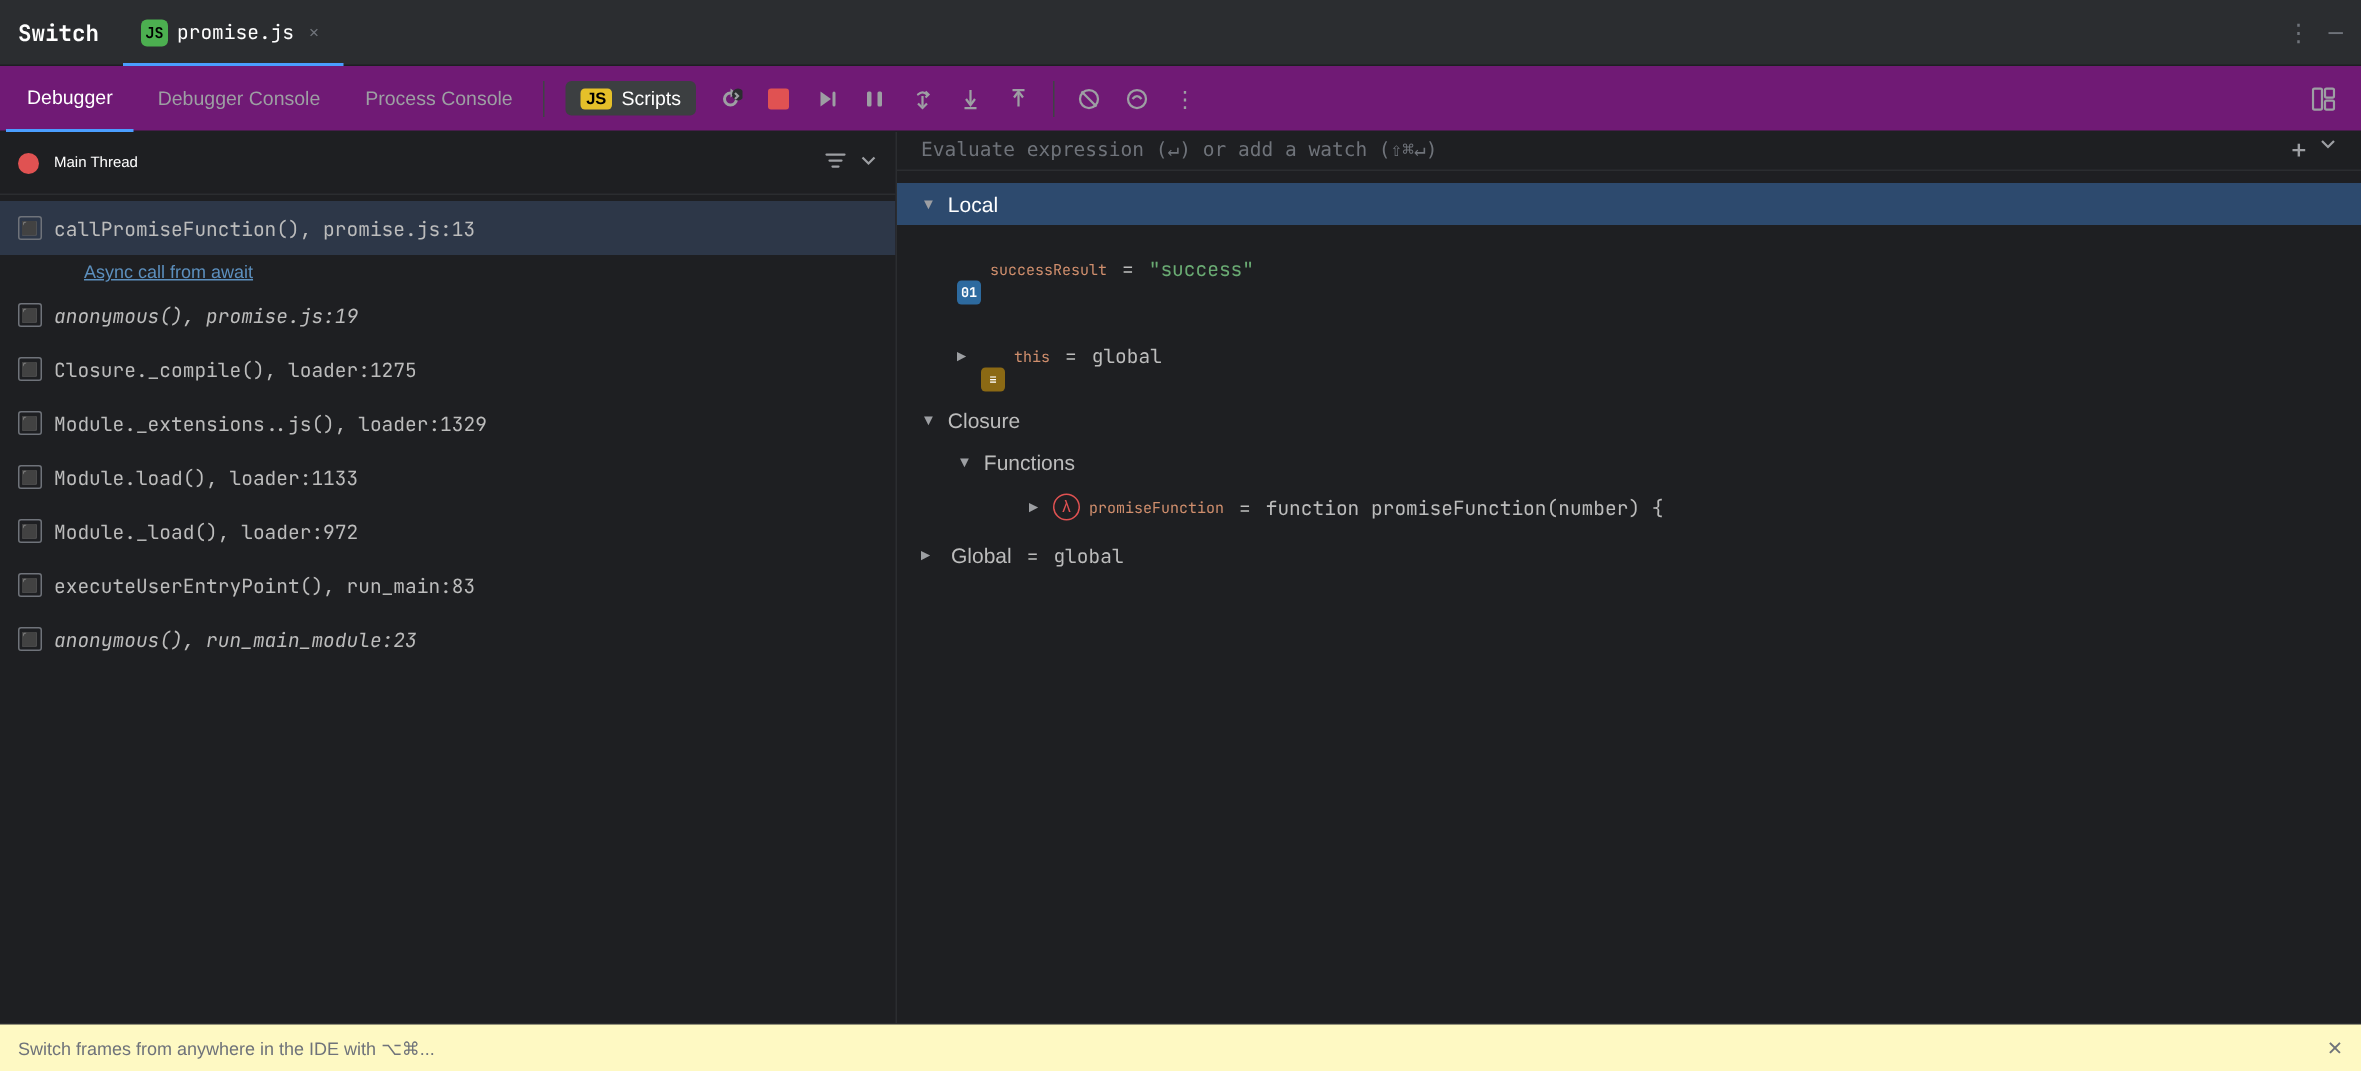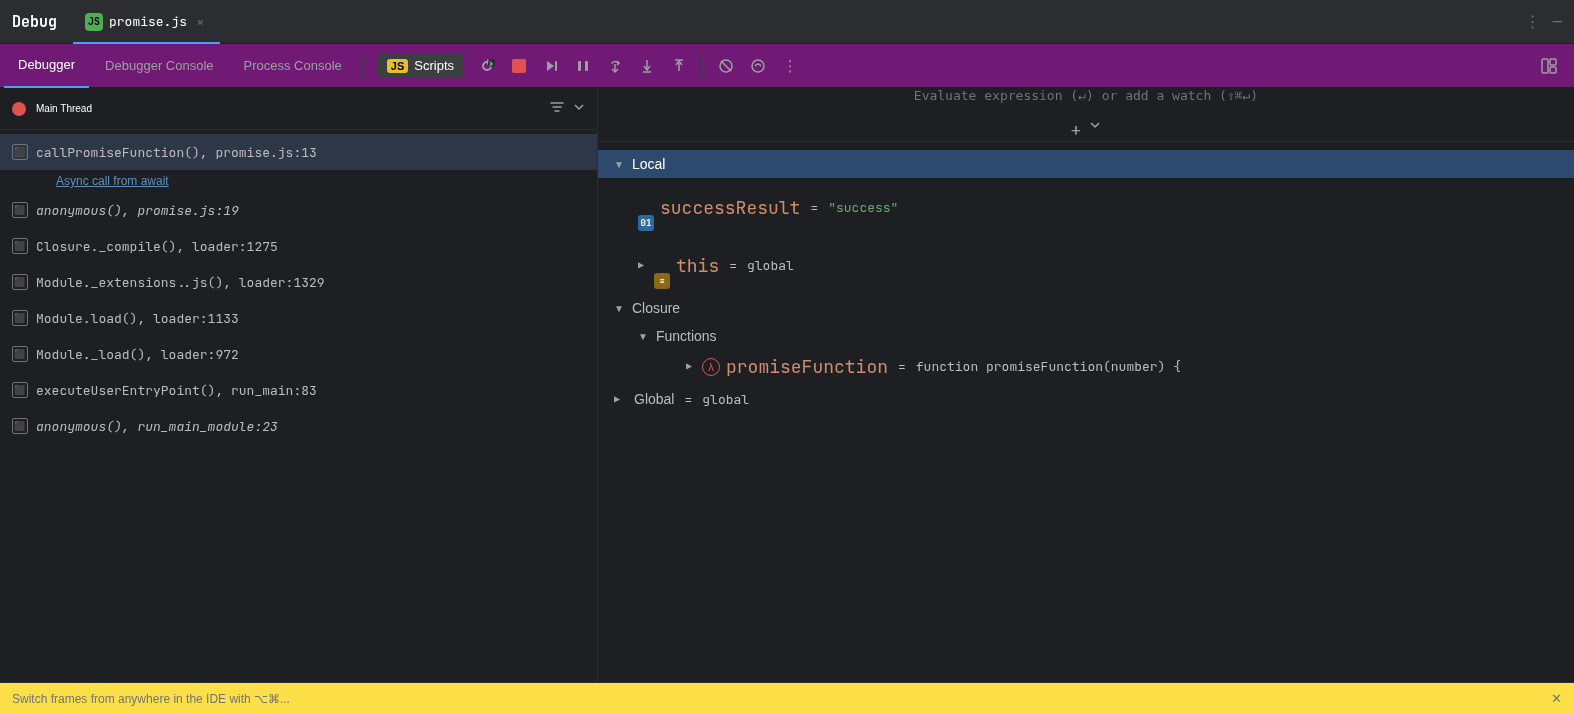--- a/index.html
+++ b/index.html
@@ -248,26 +248,25 @@
     .right-panel {
       flex: 1;
       background: #1e1f22;
       display: flex;
       flex-direction: column;
     }
     .watch-header {
       display: flex;
       align-items: center;
       padding: 0 16px;
-      height: 54px;
+      height: 26px;
       border-bottom: 1px solid #2b2d30;
       color: #6f737a;
       font-size: 13px;
       gap: 8px;
-      flex-direction: column;
     }
     .watch-placeholder {
       font-family: 'Consolas', monospace;
       color: #6f737a;
       flex: 1;
     }
     .watch-controls {
       display: flex;
       gap: 8px;
       color: #9d9fa3;
@@ -296,21 +295,21 @@
       font-size: 13px;
       font-family: -apple-system, BlinkMacSystemFont, 'Segoe UI', sans-serif;
     }
     .chevron {
       font-size: 10px;
       color: #9d9fa3;
     }
     .var-indent-1 { padding-left: 40px; }
     .var-indent-3 { padding-left: 88px; }
 
-    .var-name { color: #cf8e6d; font-size: 18px; text-align: center; }
+    .var-name { color: #cf8e6d; font-size: 10px; text-align: center; }
     .var-equals { color: #bcbcbc; margin: 0 4px; }
     .var-value-string { color: #6aab73; }
     .var-value-keyword { color: #bcbcbc; }
     .var-value-func { color: #bcbcbc; font-size: 13px; }
     .var-type-icon {
       width: 16px;
       height: 16px;
       border-radius: 3px;
       display: flex;
       align-items: center;
@@ -343,21 +342,21 @@
       flex-shrink: 0;
     }
 
     .local-header {
       background: #2d4a6e;
     }
 
     
     .status-bar {
       height: 32px;
-      background: #fde047;
+      background: #fef9c3;
       border-top: 1px solid #2b2d30;
       display: flex;
       align-items: center;
       padding: 0 12px;
       color: #6f737a;
       font-size: 12px;
       gap: 8px;
       font-family: -apple-system, BlinkMacSystemFont, 'Segoe UI', sans-serif;
     }
     .status-bar .close-x {
@@ -368,21 +367,21 @@
 
     
     ::-webkit-scrollbar { width: 6px; }
     ::-webkit-scrollbar-track { background: transparent; }
     ::-webkit-scrollbar-thumb { background: #3f4245; border-radius: 3px; }
   </style>
 </head>
 <body>
 
 <div class="title-bar">
-  <span class="title-debug">Debug</span>
+  <span class="title-debug">Switch</span>
   <div class="tab-item active">
     <div class="tab-icon">JS</div>
     <span>promise.js</span>
     <span class="tab-close">✕</span>
   </div>
   <div class="title-bar-right">
     <span>⋮</span>
     <span>—</span>
   </div>
 </div>

